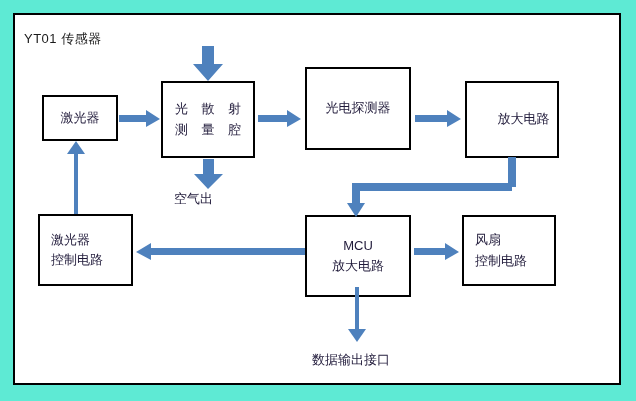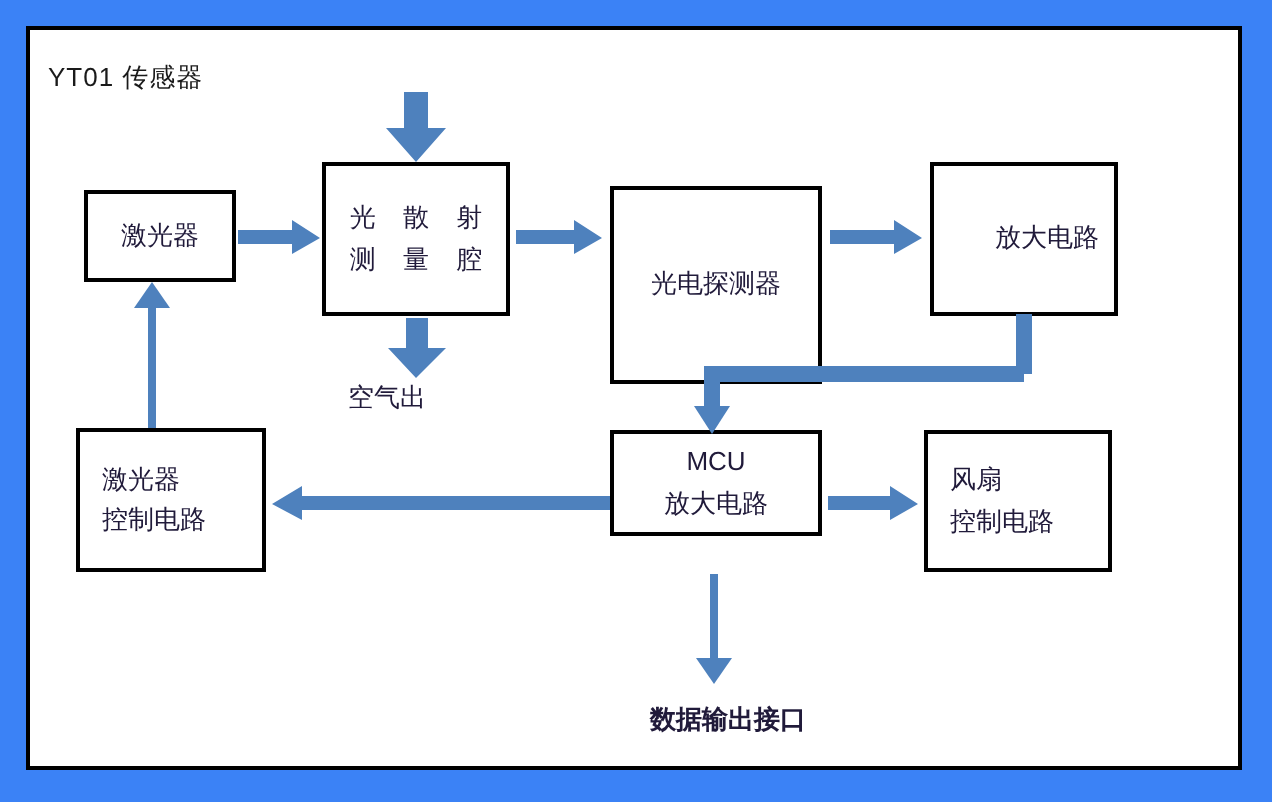--- a/index.html
+++ b/index.html
@@ -1,21 +1,21 @@
 <!DOCTYPE html>
 <html><head>
 <meta charset="utf-8">
 <style>
   html,body{margin:0;padding:0;background:#ffffff;}
   body{font-family:"Liberation Sans","DejaVu Sans",sans-serif;}
 
   #canvas{
     position:relative;
     width:636px;height:401px;
-    background:#3b82f6;
+    background:#5eead4;
     overflow:hidden;
   }
 
   
   .enclosure{
     position:absolute;
     left:13px;top:13px;
     width:608px;height:372px;
     border:2px solid #000000;
     background:#ffffff;
@@ -72,46 +72,46 @@
 
   <div class="block center" style="left:42px;top:95px;width:76px;height:46px;">
     <span class="ln">激光器</span>
   </div>
 
   <div class="block center" style="left:161px;top:81px;width:94px;height:77px;">
     <span class="ln wide">光 散 射</span>
     <span class="ln wide">测 量 腔</span>
   </div>
 
-  <div class="block center" style="left:305px;top:93px;width:106px;height:99px;">
+  <div class="block center" style="left:305px;top:67px;width:106px;height:83px;">
     <span class="ln">光电探测器</span>
   </div>
 
   <div class="block center" style="left:465px;top:81px;width:94px;height:77px;padding-left:23px;">
     <span class="ln">放大电路</span>
   </div>
 
   <div class="block left" style="left:38px;top:214px;width:95px;height:72px;">
     <span class="ln">激光器</span>
     <span class="ln">控制电路</span>
   </div>
 
-  <div class="block center" style="left:305px;top:215px;width:106px;height:53px;">
+  <div class="block center" style="left:305px;top:215px;width:106px;height:82px;">
     <span class="ln">MCU</span>
     <span class="ln">放大电路</span>
   </div>
 
   <div class="block left" style="left:462px;top:215px;width:94px;height:71px;">
     <span class="ln">风扇</span>
     <span class="ln">控制电路</span>
   </div>
 
   <div class="caption" style="left:160px;top:190px;margin-left:14px;">空气出</div>
 
-  <div class="caption" style="left:325px;top:351px;font-weight:bold;">数据输出接口</div>
+  <div class="caption" style="left:312px;top:351px;">数据输出接口</div>
 
   <div class="arrow" style="left:191px;top:46px;">
     <svg width="34" height="36" viewBox="0 0 34 36">
       <polygon points="11,0 23,0 23,18 32,18 17,35 2,18 11,18" fill="#4e81bd"></polygon>
     </svg>
   </div>
 
   <div class="arrow" style="left:193px;top:159px;">
     <svg width="32" height="31" viewBox="0 0 32 31">
       <polygon points="10,0 21,0 21,15 30,15 15,30 1,15 10,15" fill="#4e81bd"></polygon>

